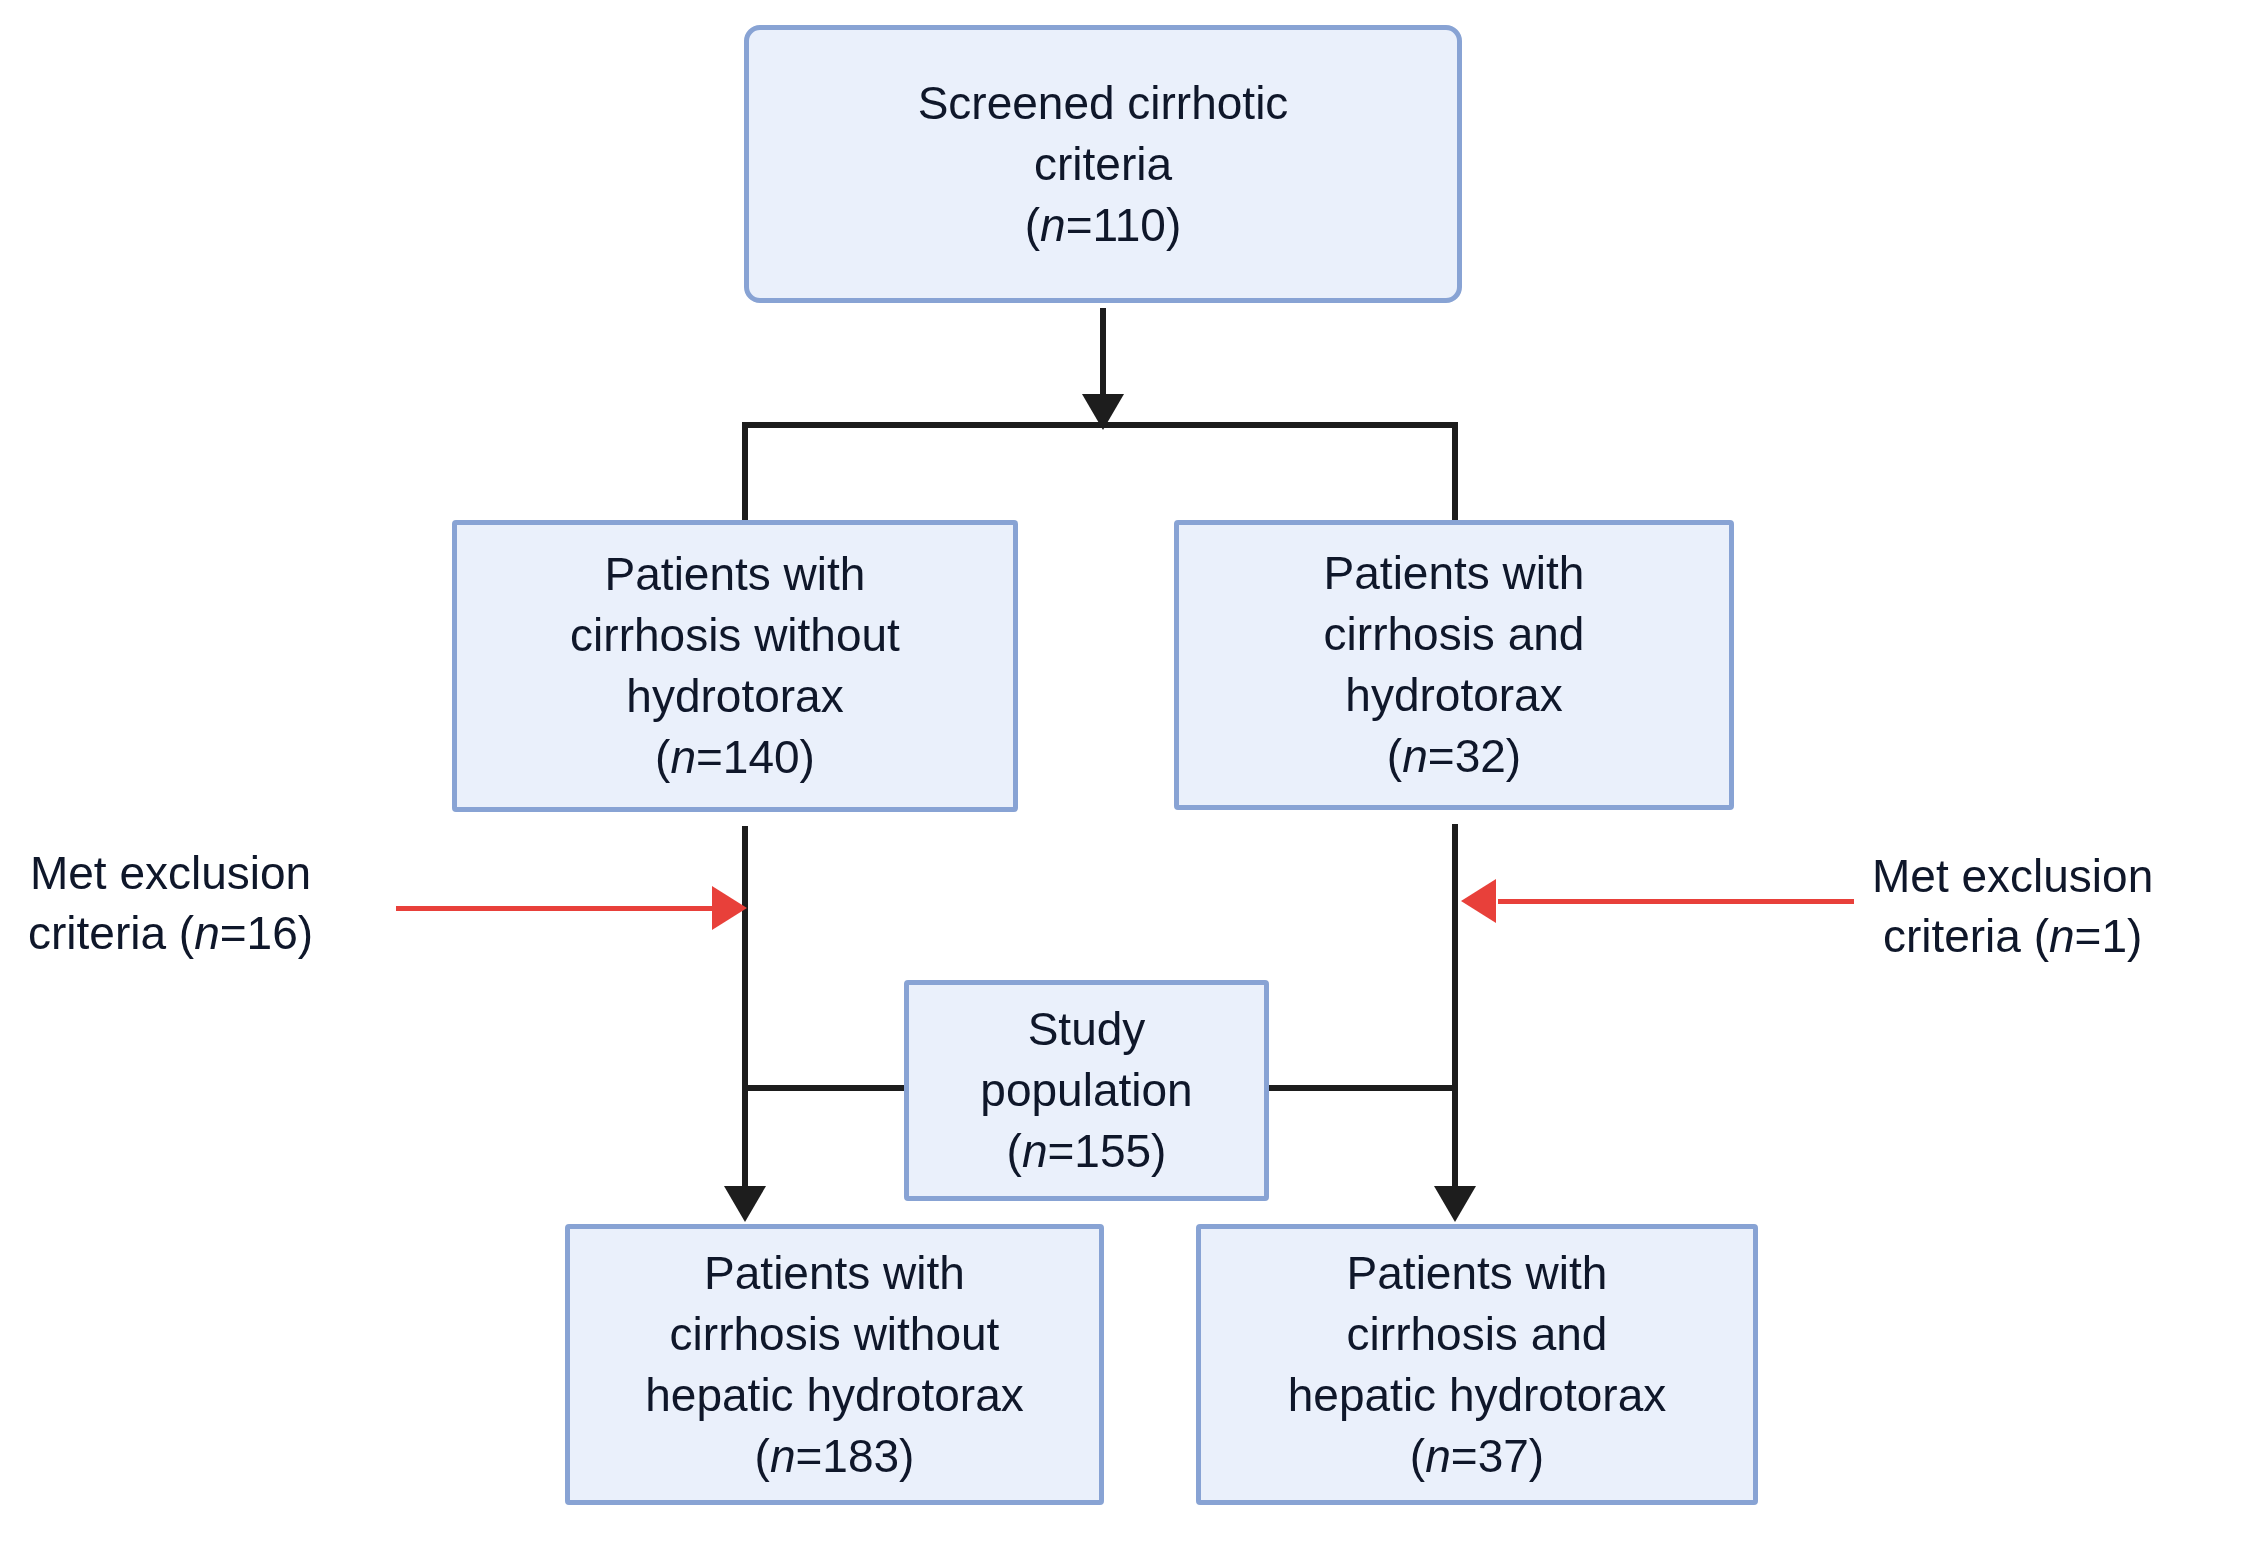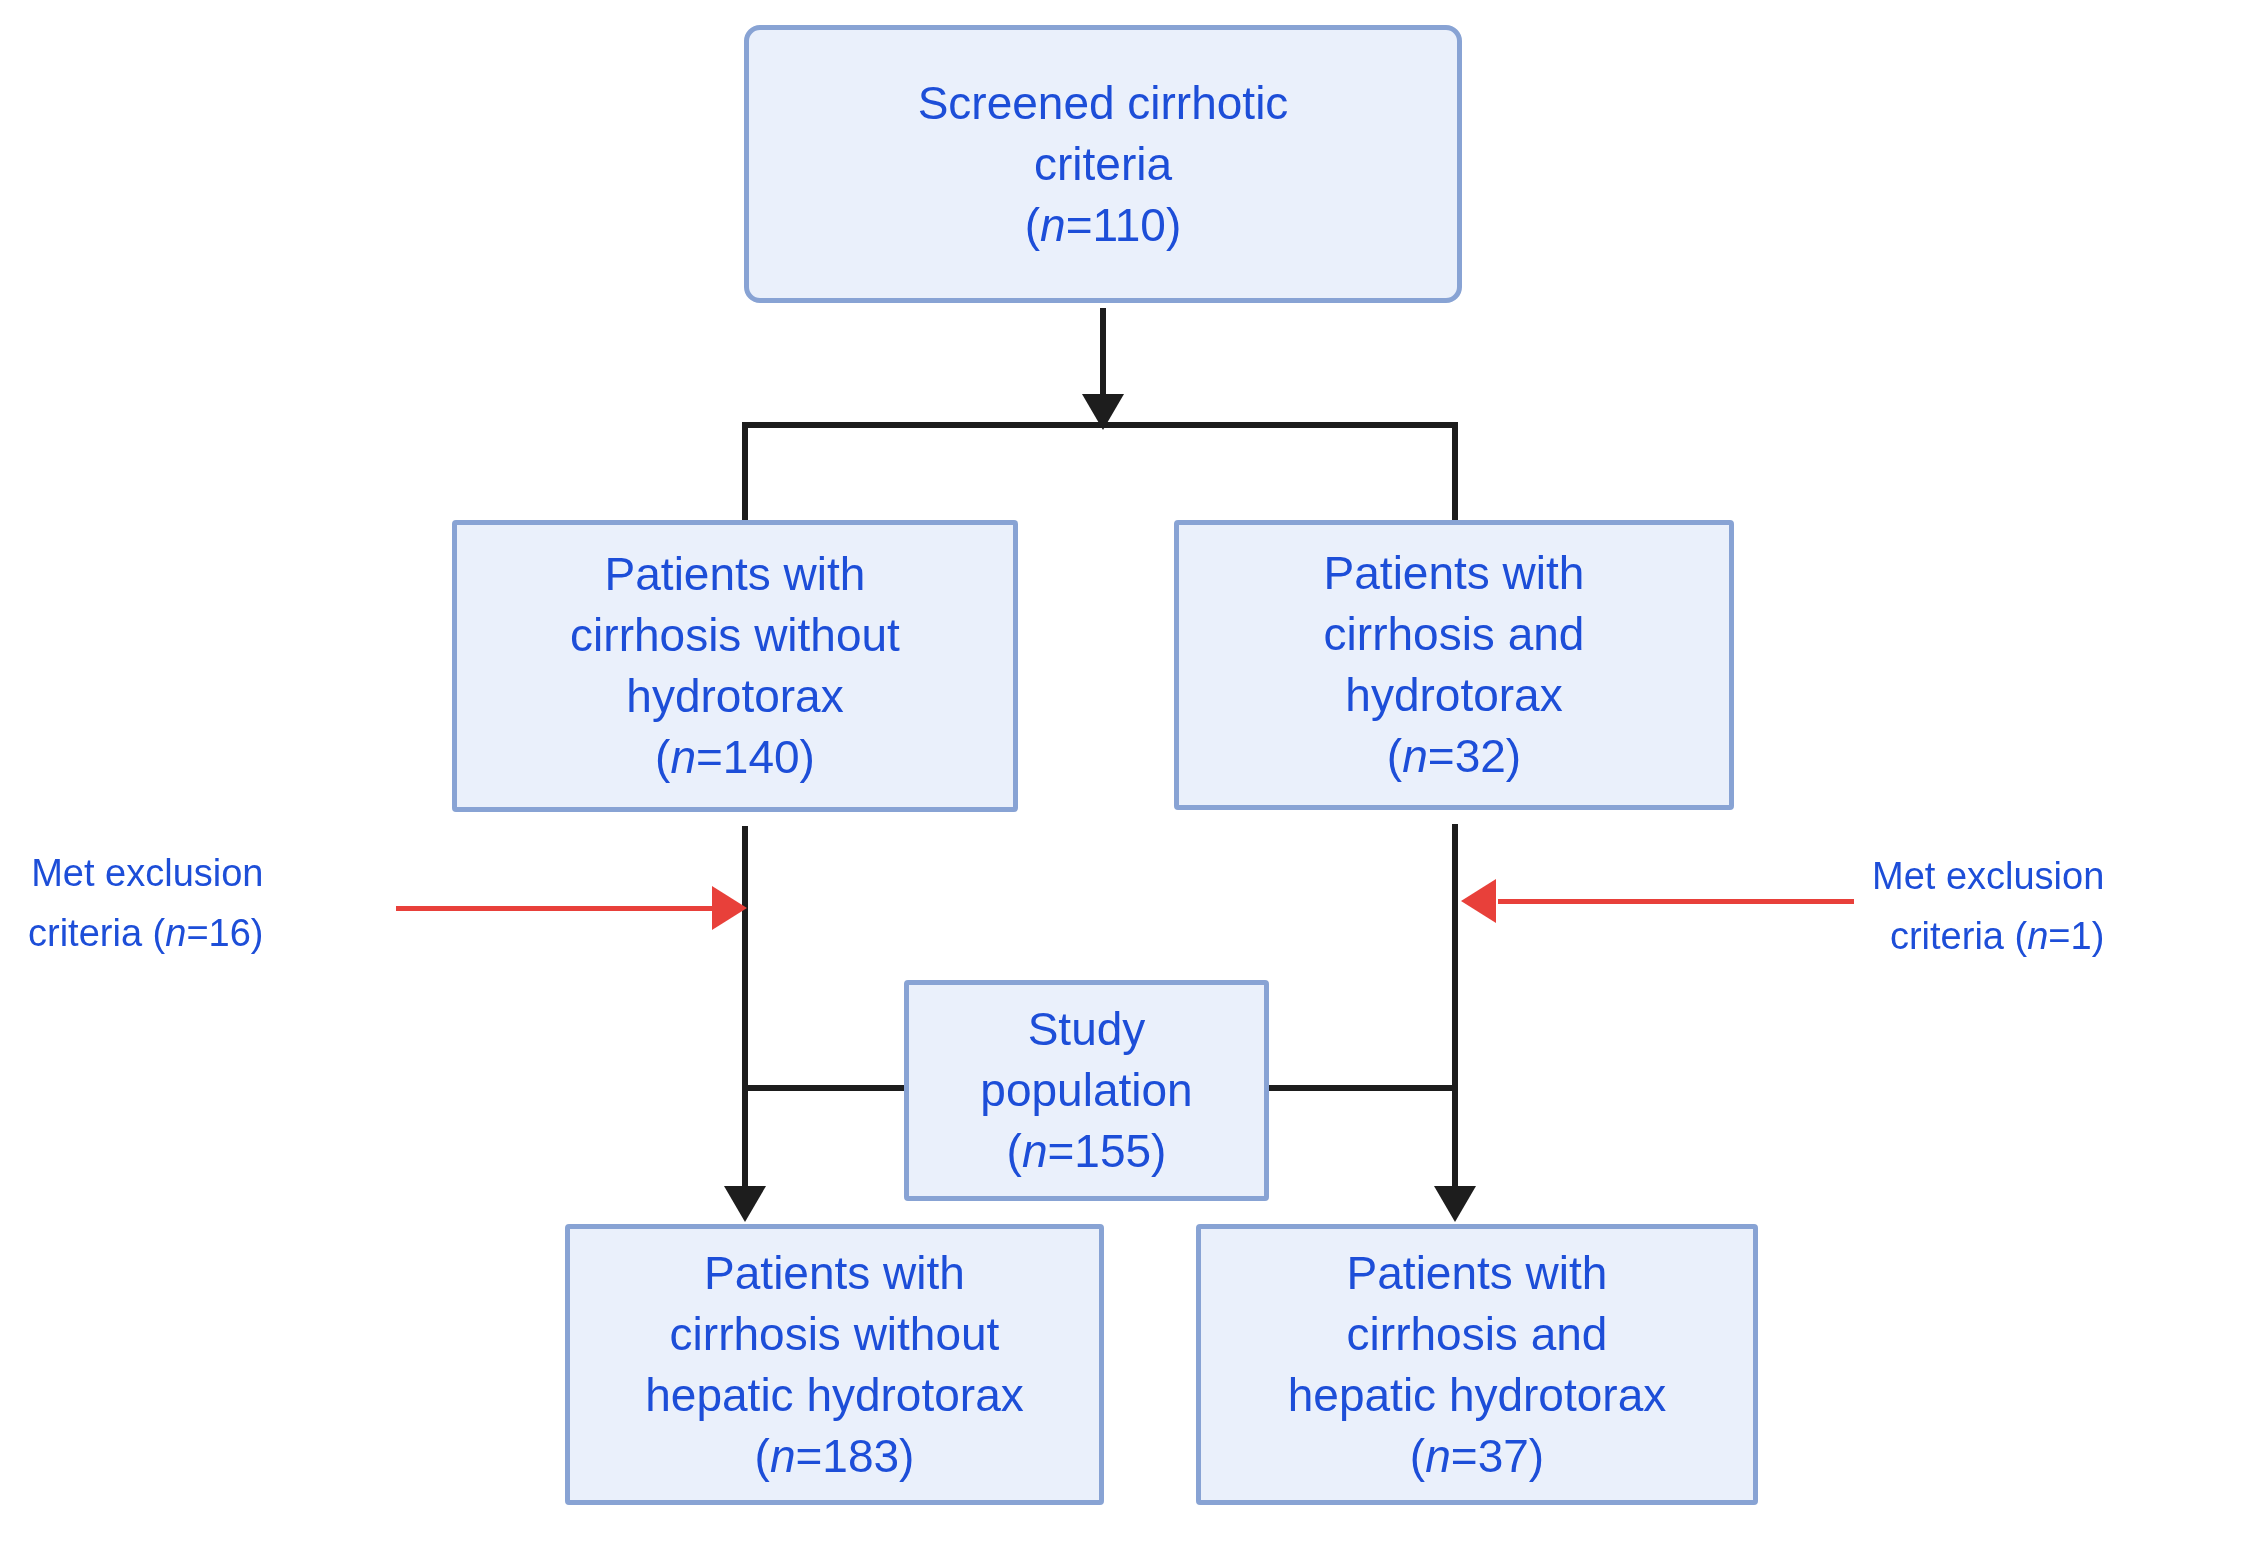--- a/index.html
+++ b/index.html
@@ -1,21 +1,21 @@
 <!DOCTYPE html>
 <html><head>
 <meta charset="utf-8">
 <style>
   html,body{margin:0;padding:0;background:#ffffff;}
   .canvas{
     position:relative;
     width:2248px;height:1545px;
     background:#ffffff;
     font-family:"Liberation Sans",sans-serif;
-    color:#1d4ed8;
+    color:#0f172a;
     overflow:hidden;
   }
   .box{
     position:absolute;
     box-sizing:border-box;
     background:#eaf0fb;
     border:5px solid #88a3d4;
     border-radius:4px;
     display:flex;flex-direction:column;
     justify-content:center;align-items:center;
@@ -40,22 +40,22 @@
     border-left:35px solid #e8403a;
   }
   .red-head-left{
     position:absolute;width:0;height:0;
     border-top:22px solid transparent;
     border-bottom:22px solid transparent;
     border-right:35px solid #e8403a;
   }
   .side-label{
     position:absolute;
-    font-size:38px;line-height:60px;
-    text-align:right;white-space:nowrap;
+    font-size:46px;line-height:60px;
+    text-align:center;white-space:nowrap;
   }
   .nvar{font-style:italic;}
 </style>
 </head>
 <body>
 
 <div class="canvas">
 
   <div class="box rounded" style="left:744px;top:25px;width:718px;height:278px;">
     <div>Screened cirrhotic</div>

